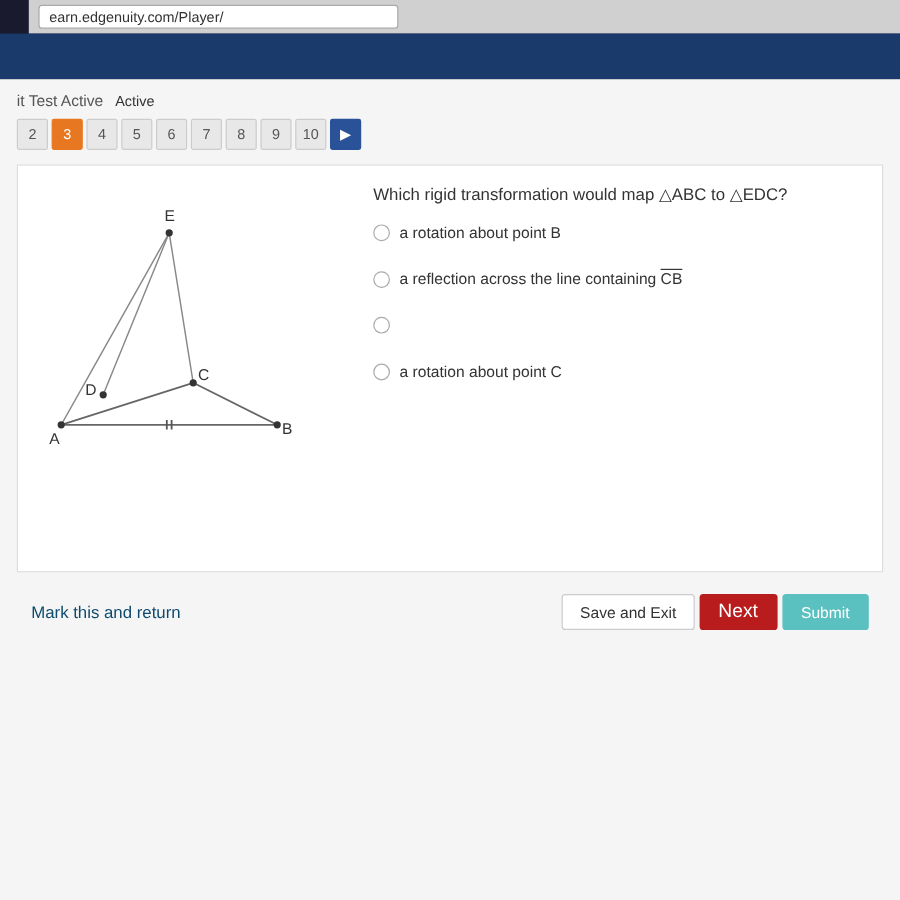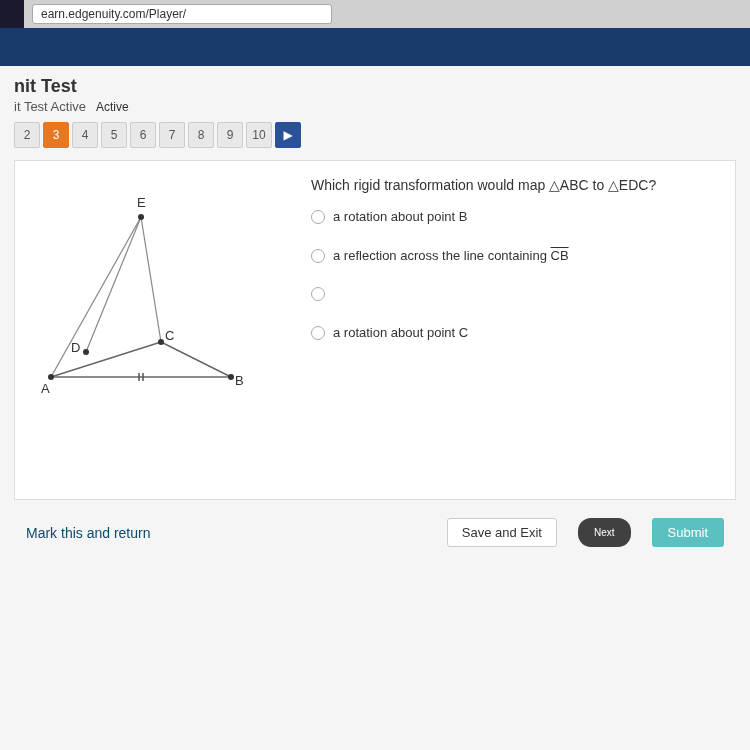--- a/index.html
+++ b/index.html
@@ -165,41 +165,41 @@
     }
 
     .mark-return-link {
       color: #0c4a6e;
       font-size: 14px;
       cursor: pointer;
     }
 
     .bottom-buttons {
       display: flex;
-      gap: 21px;
+      gap: 4px;
     }
 
     .btn-save-exit {
       background: white;
       border: 1px solid #ccc;
       color: #333;
       padding: 6px 14px;
       font-size: 13px;
       cursor: pointer;
       border-radius: 3px;
     }
 
     .btn-next {
-      background: #404040;
+      background: #b91c1c;
       border: none;
       color: white;
       padding: 6px 16px;
-      font-size: 10px;
-      cursor: pointer;
-      border-radius: 13px;
+      font-size: 16px;
+      cursor: pointer;
+      border-radius: 3px;
     }
 
     .btn-submit {
       background: #5bc0c0;
       border: none;
       color: white;
       padding: 6px 16px;
       font-size: 13px;
       cursor: pointer;
       border-radius: 3px;
@@ -222,21 +222,20 @@
 <body>
 
 <div class="browser-chrome">
   <div class="address-bar">earn.edgenuity.com/Player/</div>
 </div>
 
 <div class="top-nav"></div>
 
 <div class="content-wrapper">
 
-  <div class="page-title">nit Test</div>
 
   <div class="subtitle-row">
     <span class="subtitle-text">it Test Active</span>
     <span class="active-badge">Active</span>
   </div>
 
   <div class="pagination-row">
     <div class="page-btn">2</div>
     <div class="page-btn active">3</div>
     <div class="page-btn">4</div>

